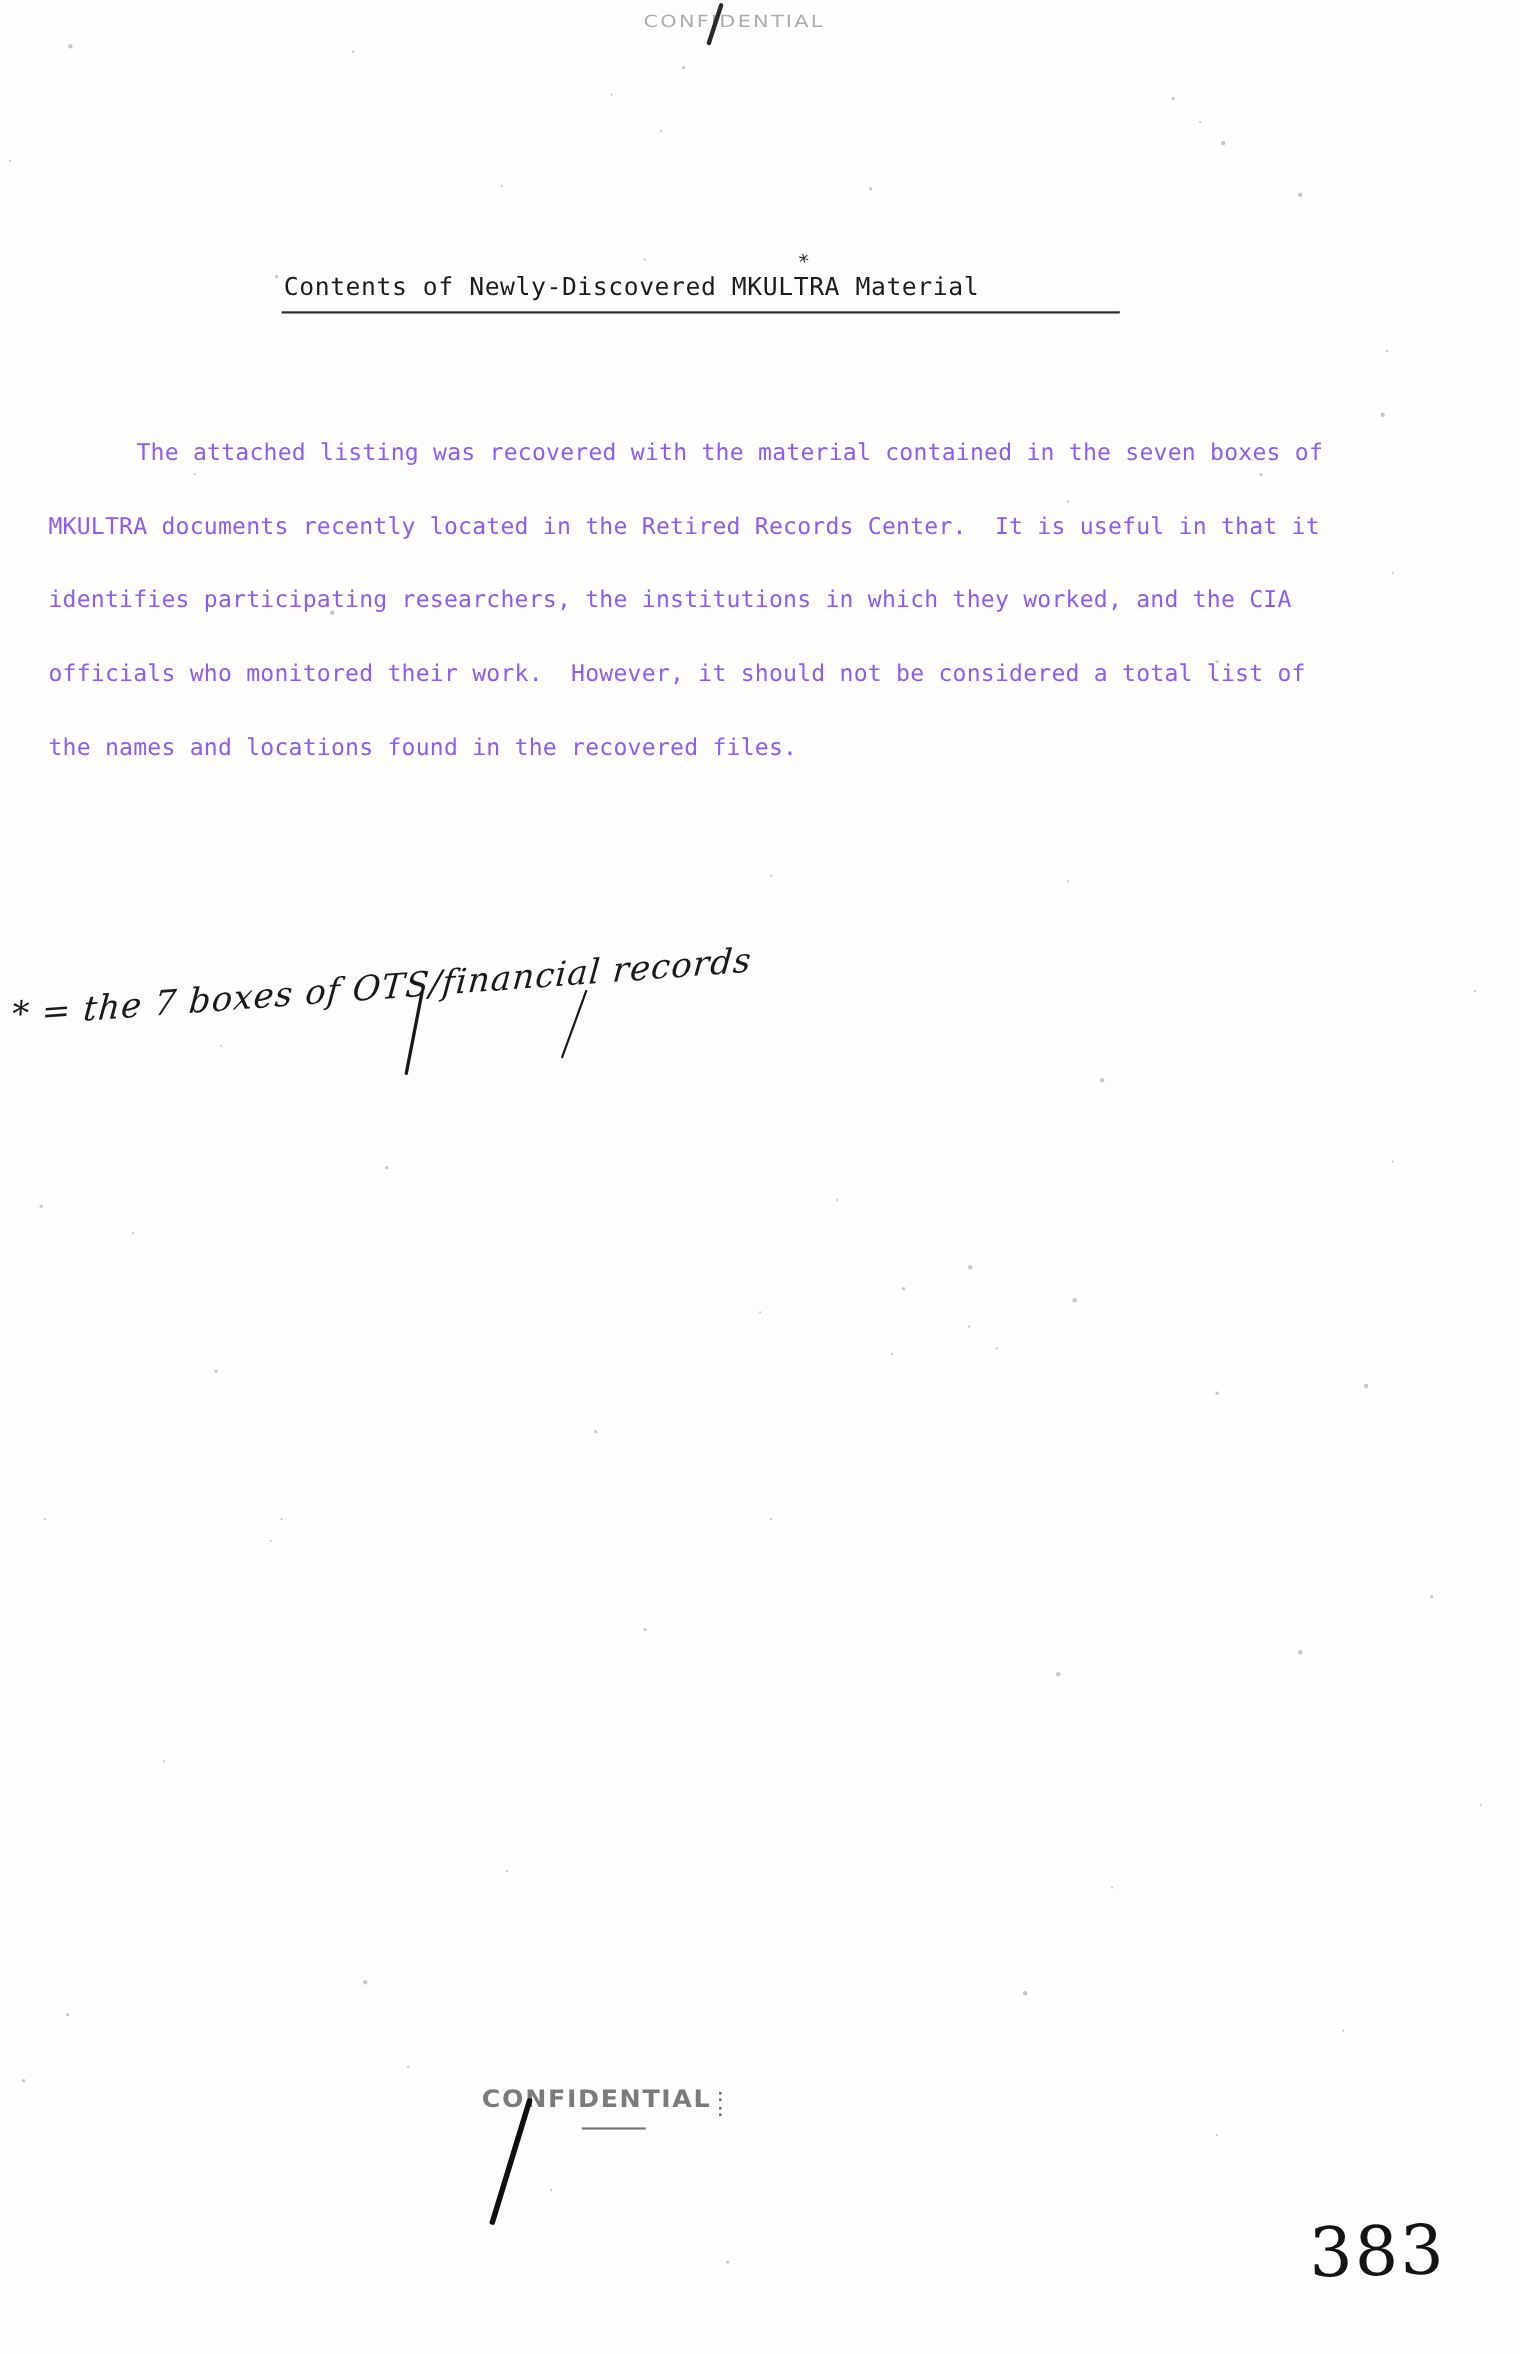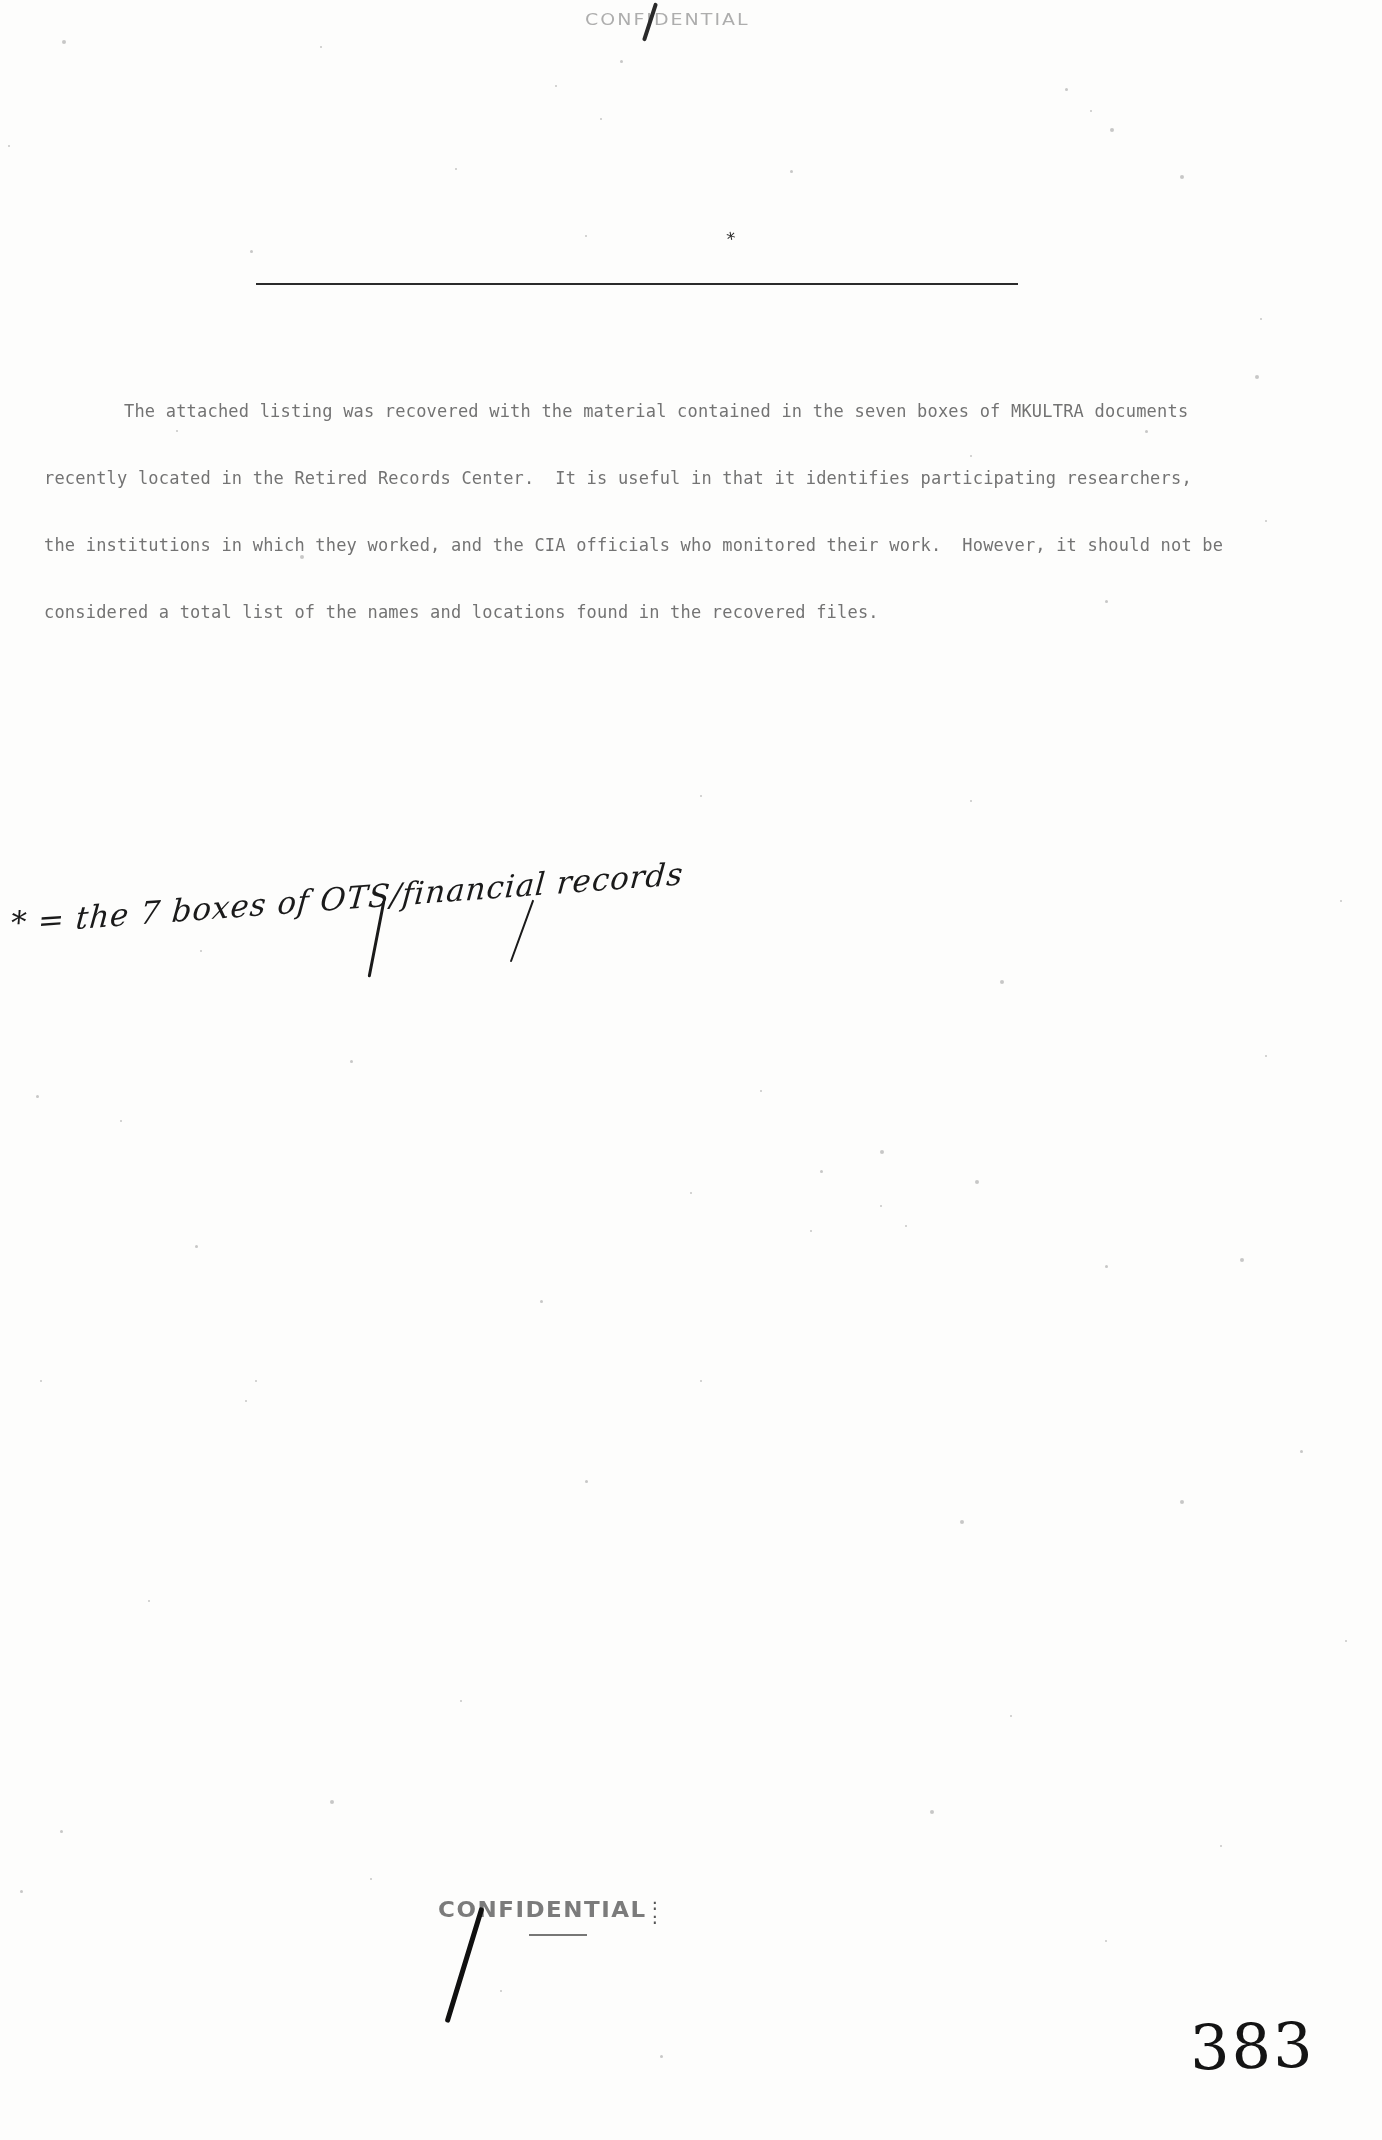--- a/index.html
+++ b/index.html
@@ -78,23 +78,23 @@
     color: #2a2a2a;
     transform: rotate(-12deg);
   }
 
   
   .body {
     position: absolute;
     left: 44px;
     top: 378px;
     width: 1180px;
-    font-size: 17px;
+    font-size: 21px;
     line-height: 67px;
-    color: #737373;
+    color: #8b5cf6;
     letter-spacing: .2px;
     white-space: pre-wrap;
   }
   .body .indent { display: inline-block; width: 80px; }
 
   
   .handwriting {
     position: absolute;
     left: 10px;
     top: 880px;
@@ -185,20 +185,21 @@
 </style>
 </head>
 <body>
 
 <div class="page">
 
   <div class="top-stamp">CONFIDENTIAL</div>
   <div class="top-stamp-slash"></div>
 
   <div class="title-mark">*</div>
+  <div class="title">Contents of Newly-Discovered MKULTRA Material</div>
   <div class="title-underline"></div>
 
   <div class="body"><span class="indent"></span><span>The attached listing was recovered with the material contained in the seven boxes of MKULTRA documents recently located in the Retired Records Center.  It is useful in that it identifies participating researchers, the institutions in which they worked, and the CIA officials who monitored their work.  However, it should not be considered a total list of the names and locations found in the recovered files.</span></div>
 
   <div class="handwriting">* = the 7 boxes of OTS/financial records</div>
   <div class="hw-stroke"></div>
   <div class="hw-stroke2"></div>
 
   <div class="bottom-stamp">CONFIDENTIAL</div>
   <div class="bottom-stamp-under"></div>

